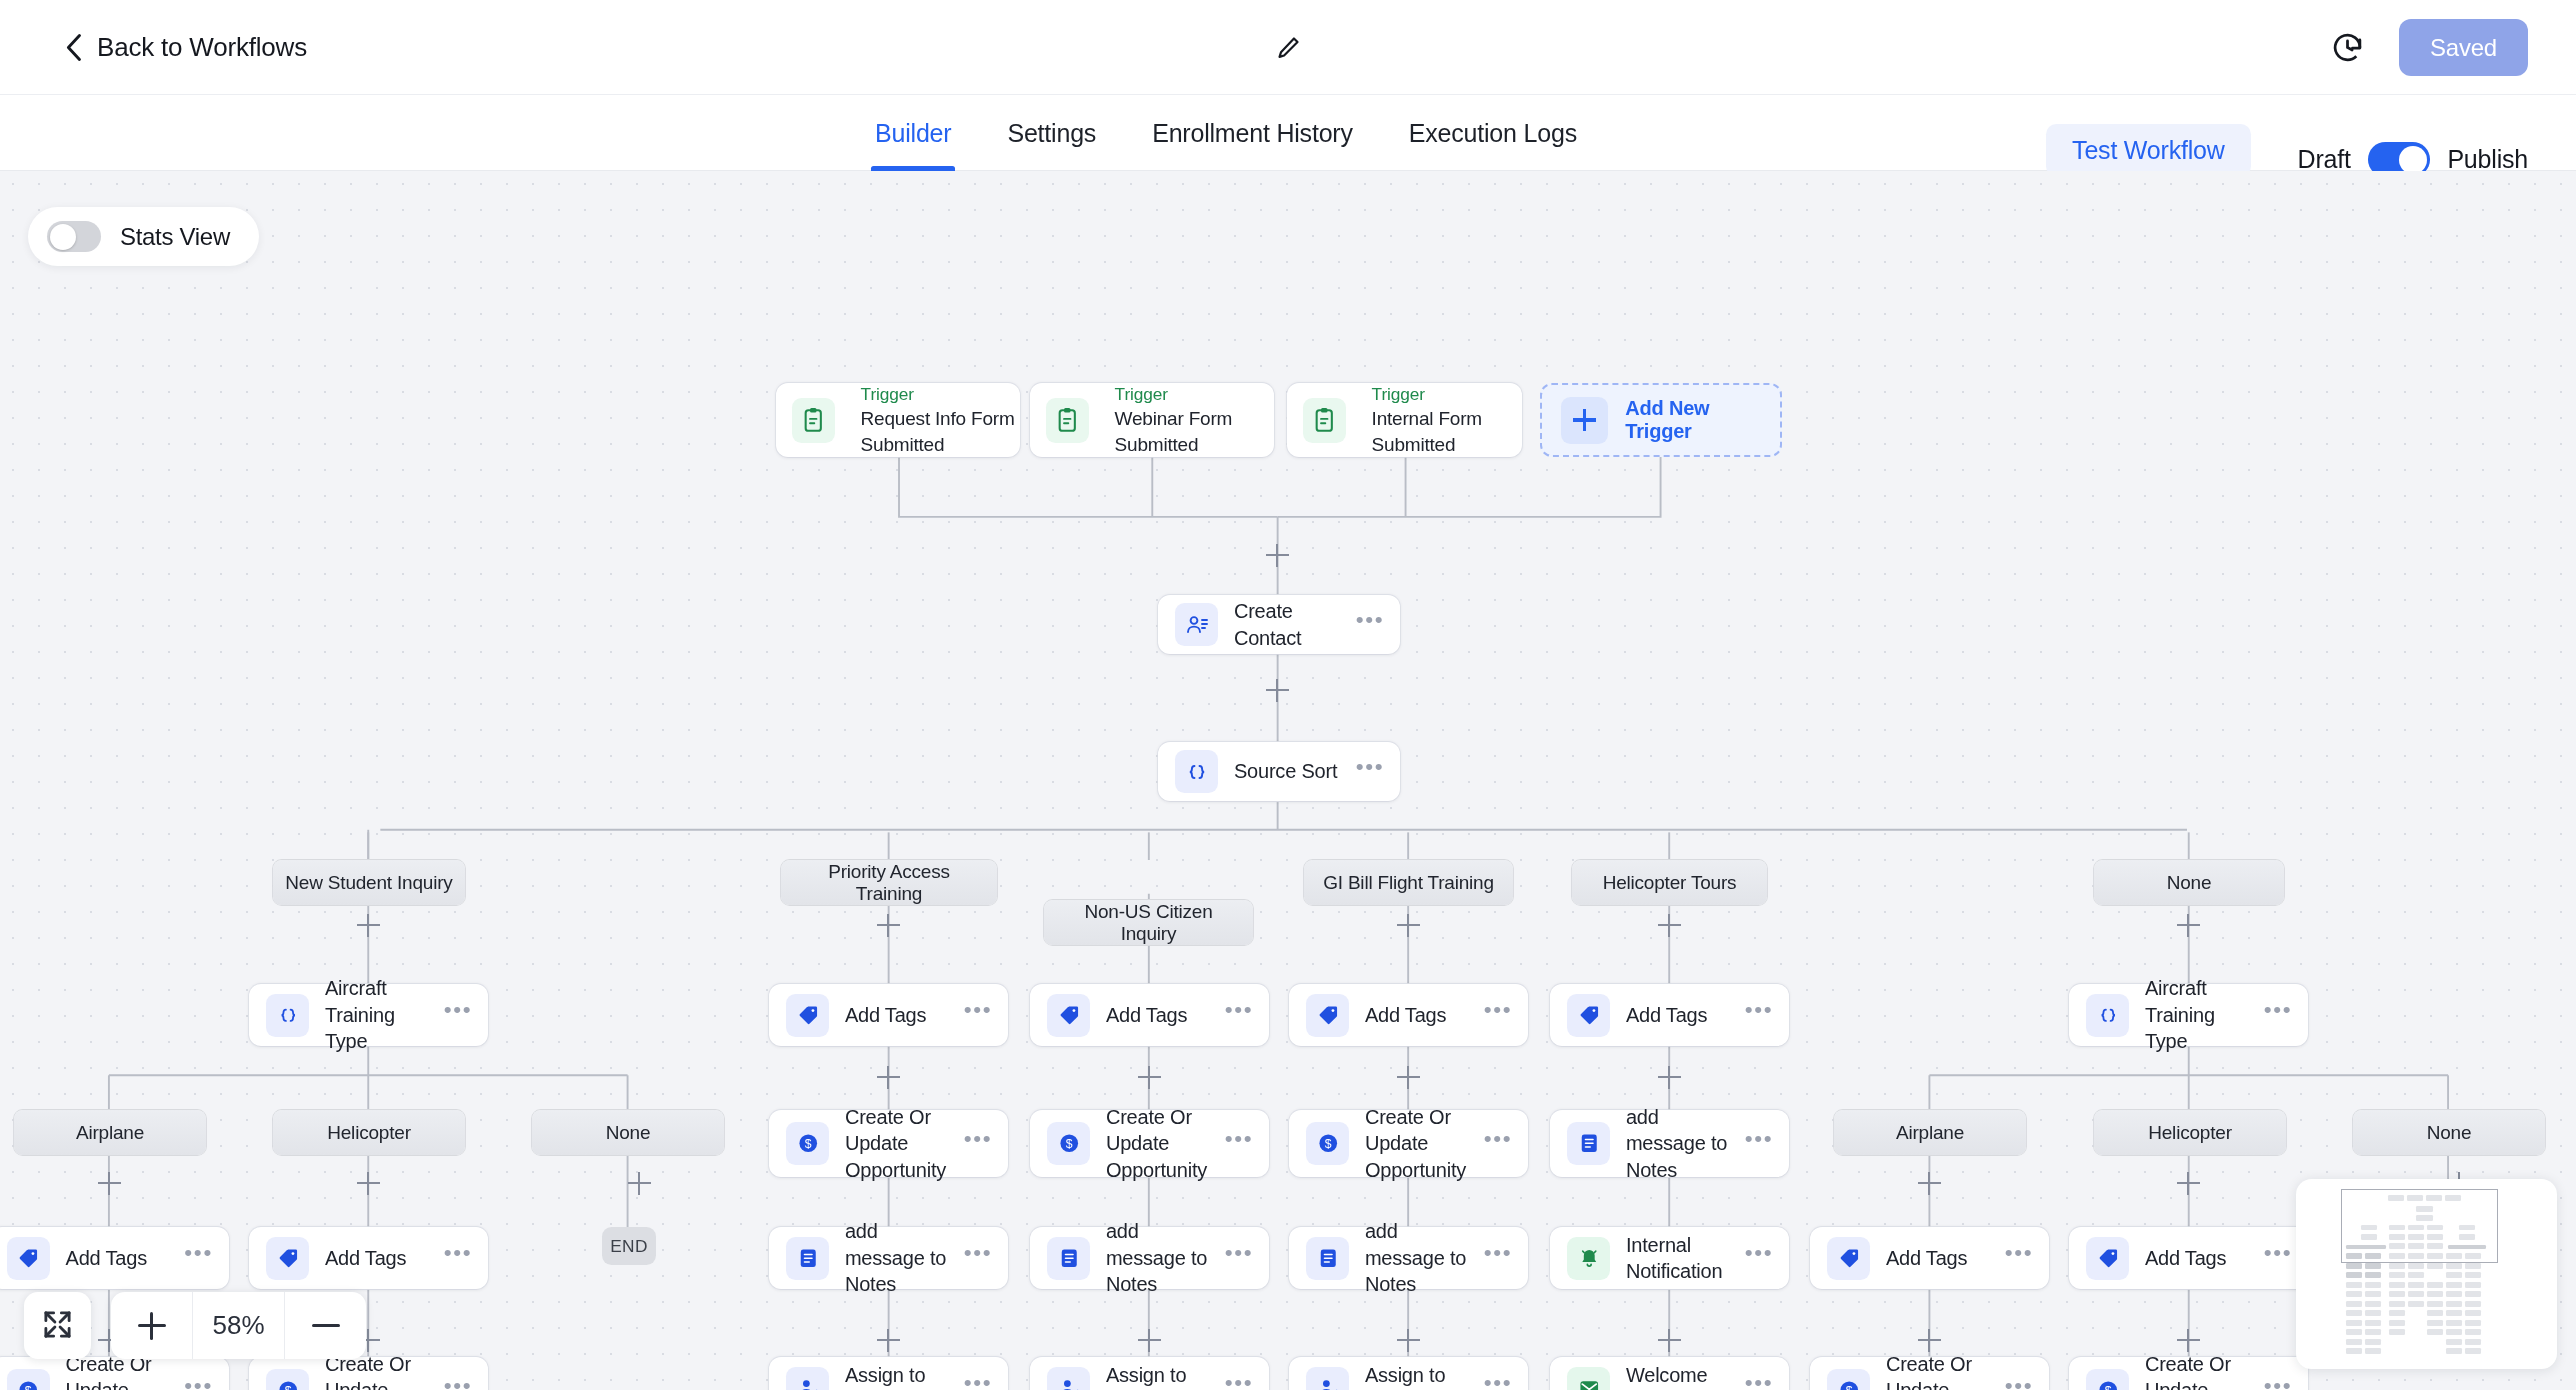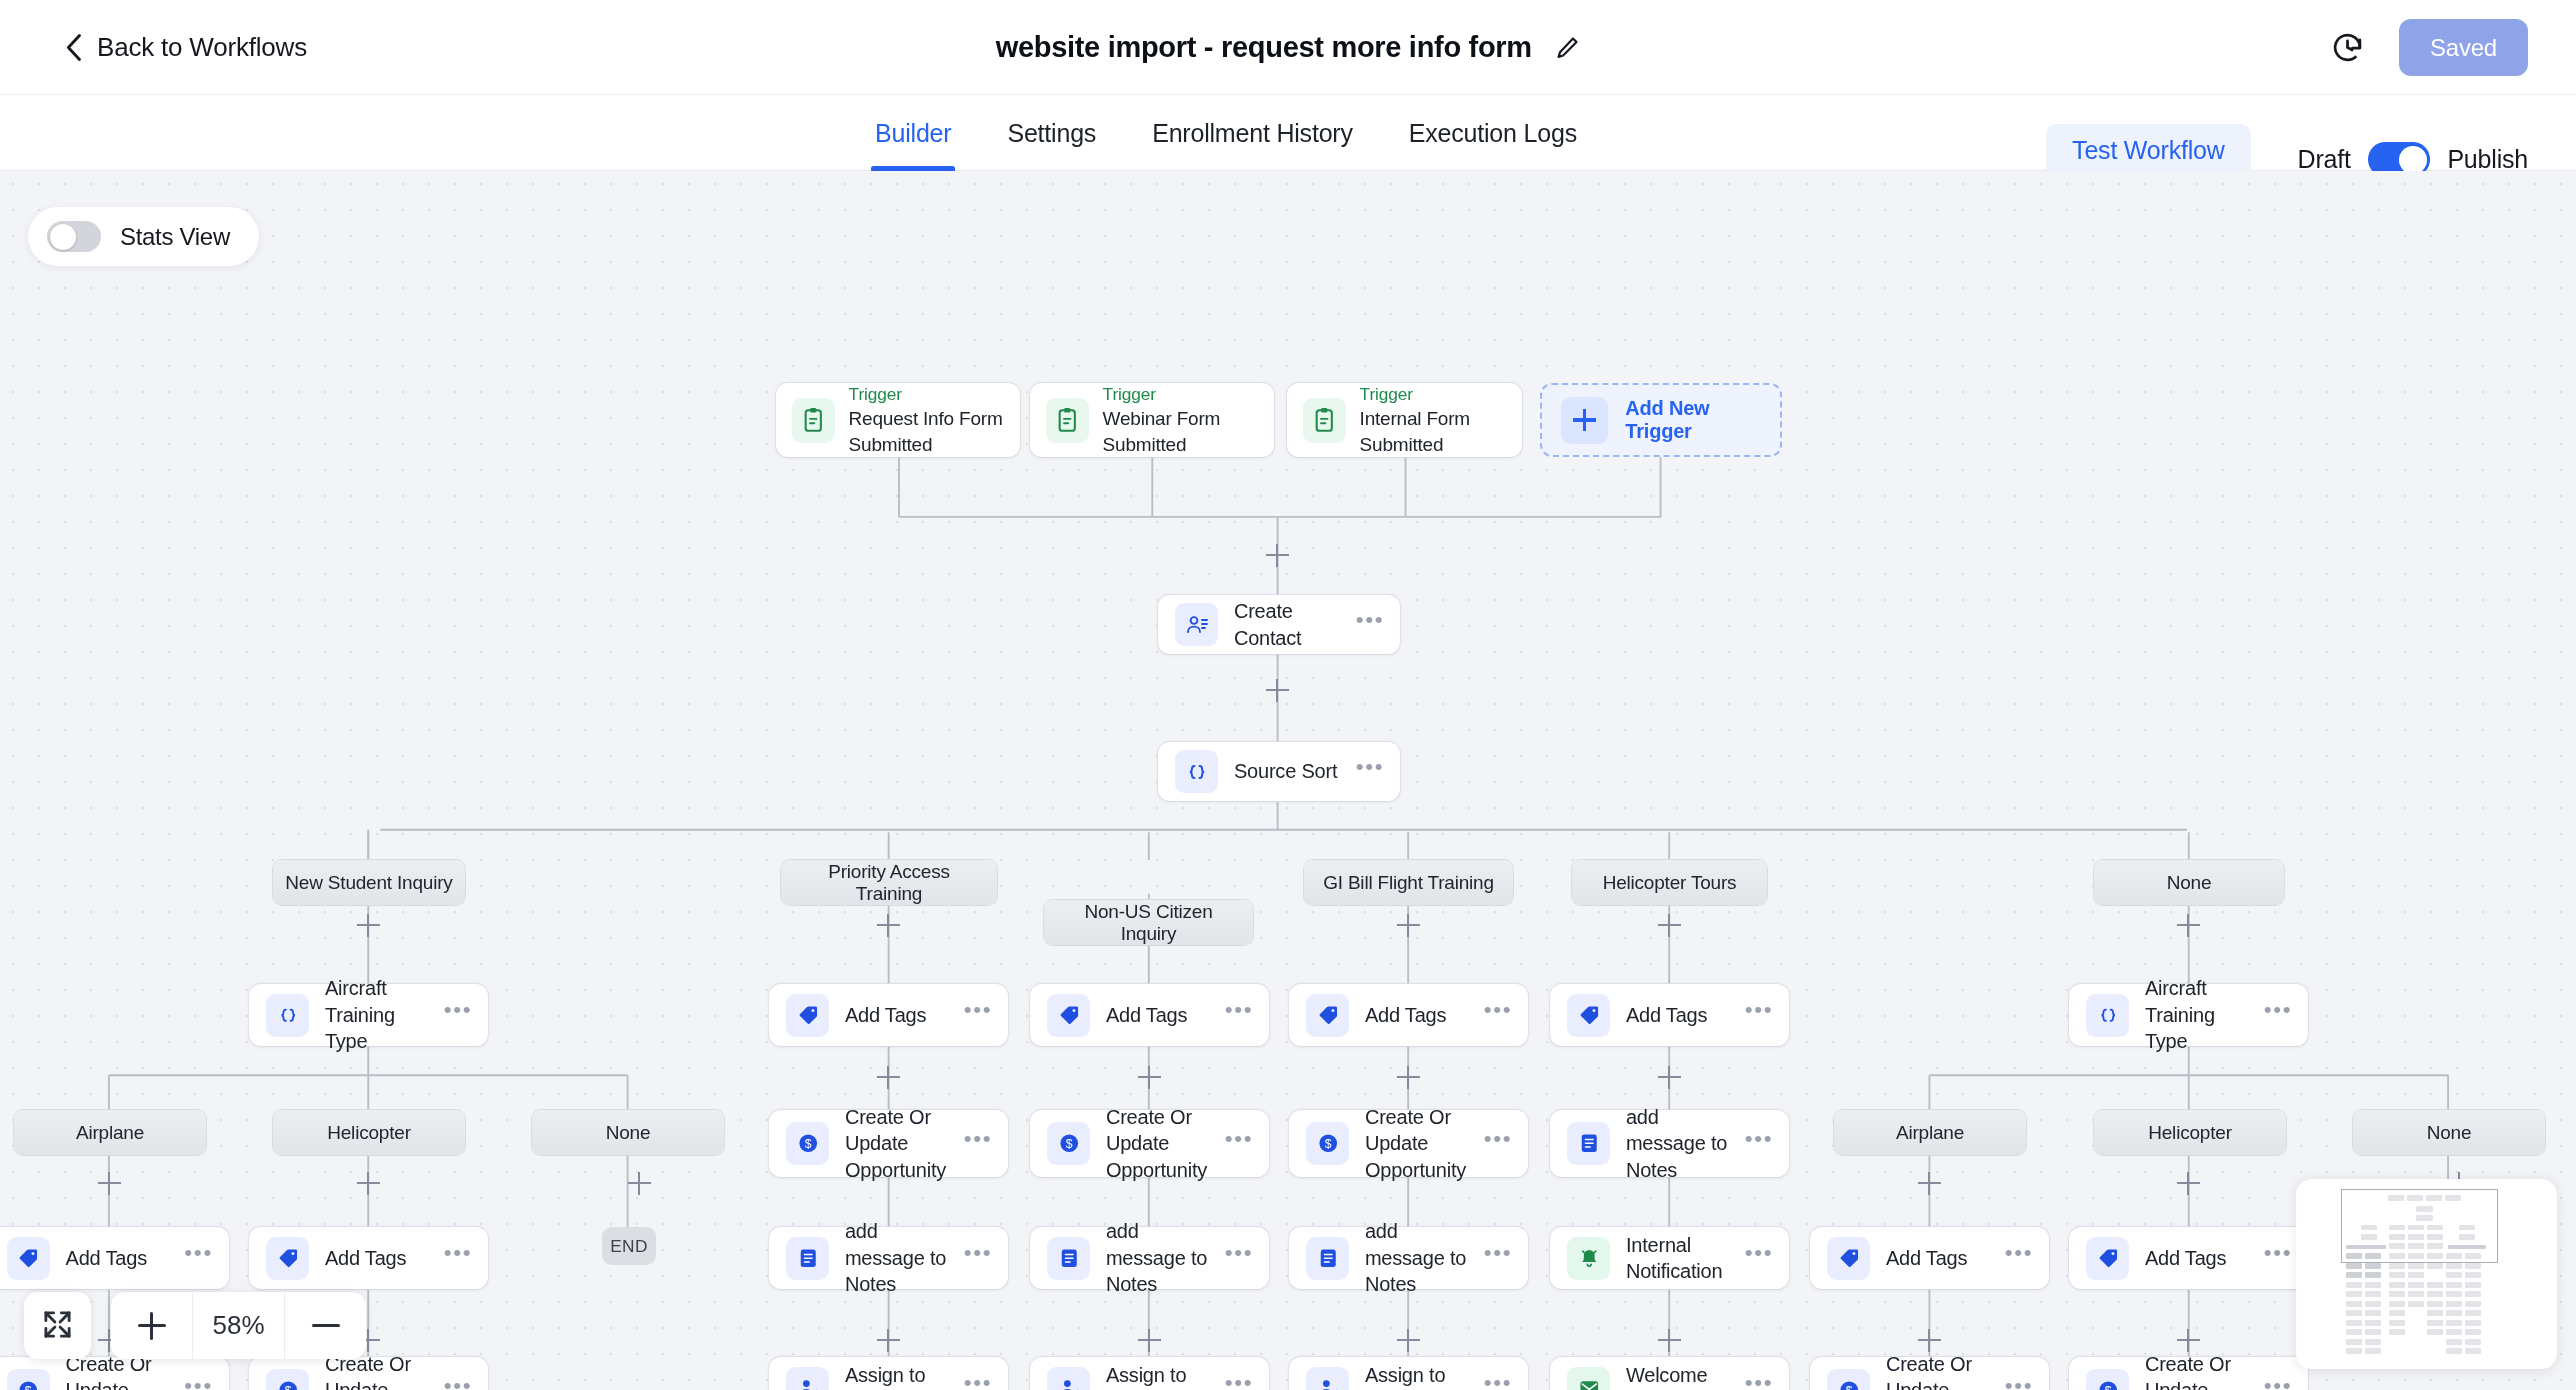--- a/index.html
+++ b/index.html
@@ -143,21 +143,21 @@
   .node-dots {
     flex: none; margin-right: 15.6px; color: #9aa0ae;
     font-size: 22.5px; letter-spacing: 1.7px; line-height: 8.6px; cursor: pointer;
     padding-bottom: 8.6px;
   }
 
   
   .trigger-card {
     position: absolute; background: #ffffff; border-radius: 12px;
     box-shadow: 0 0.9px 3.5px rgba(22,28,45,.10), 0 0 0 0.9px rgba(226,229,236,.8);
-    display: flex; align-items: center; cursor: pointer;
+    display: flex; align-items: center; cursor: pointer; gap: 12px;
   }
   .trigger-ico {
     width: 43px; height: 45px; border-radius: 9.5px; background: #e9f8ef;
     flex: none; display: flex; align-items: center; justify-content: center;
     margin-left: 15.6px;
   }
   .trigger-txt { margin-left: 14px; }
   .trigger-kind { font-size: 17.3px; color: #1f8a4c; line-height: 1.35; letter-spacing: -0.1px; }
   .trigger-name { font-size: 19px; color: #20242d; line-height: 1.35; letter-spacing: -0.2px; }
 
@@ -250,21 +250,20 @@
   <div class="back-btn">
     <span class="back-chevron">
       <svg width="19" height="29" viewBox="0 0 22 34">
           <path d="M18 3 L5 17 L18 31" fill="none" stroke="#15181f" stroke-width="3.4" stroke-linecap="round" stroke-linejoin="round"></path>
         </svg>
     </span>
     <span class="back-label">Back to Workflows</span>
   </div>
 
   <div class="wf-title-wrap">
-    <span class="wf-title">website import - request more info form</span>
     <span class="edit-pencil">
       <svg width="26" height="26" viewBox="0 0 24 24">
           <path d="M17.5 3.2 L20.8 6.5 L8.4 18.9 L4.2 20.2 L5.5 16 Z" fill="none" stroke="#15181f" stroke-width="2" stroke-linejoin="round"></path>
         </svg>
     </span>
   </div>
 
   <div class="topbar-right">
     <span class="history-icon">
       <svg width="33" height="33" viewBox="0 0 24 24">

